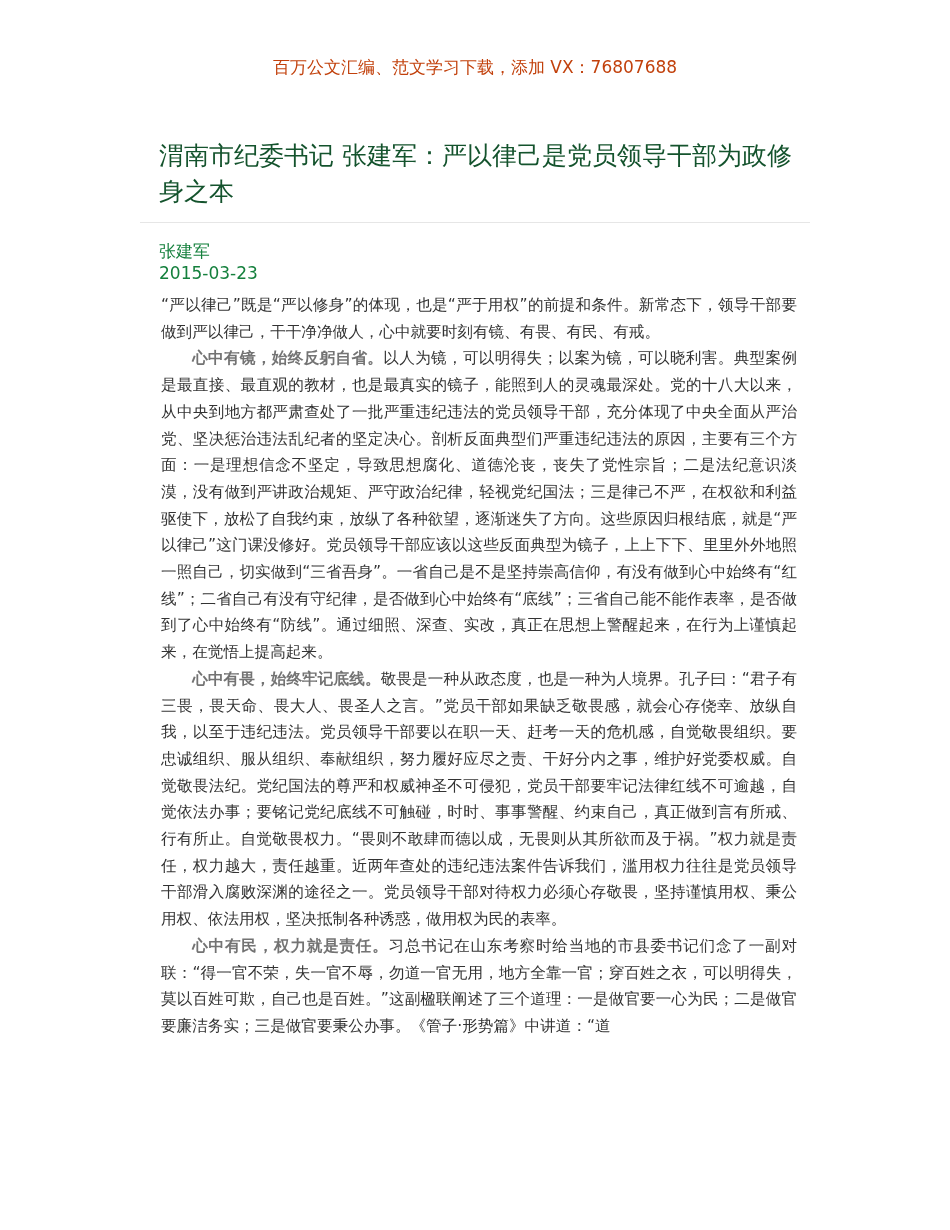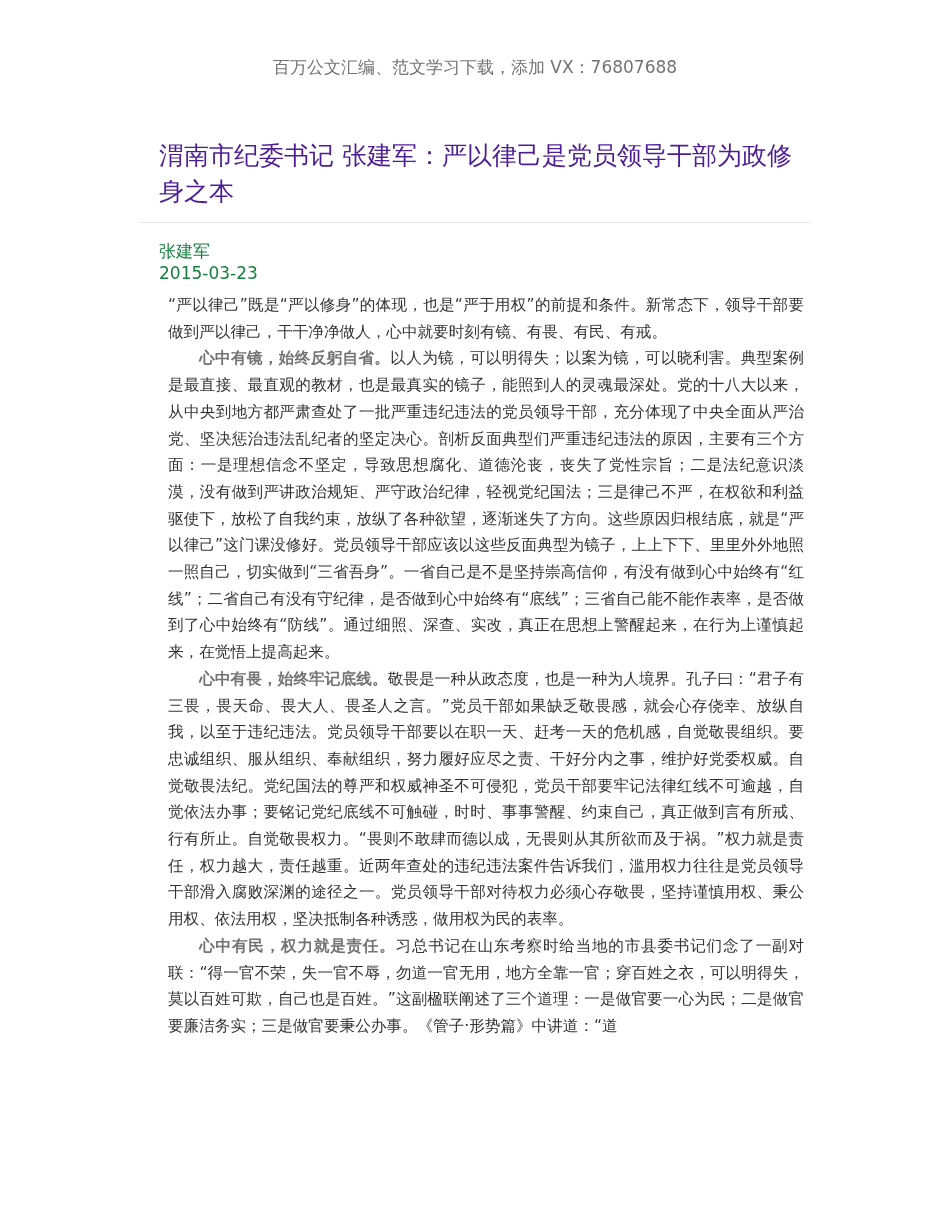--- a/index.html
+++ b/index.html
@@ -15,52 +15,52 @@
       font-family: "DejaVu Sans", "Liberation Sans", sans-serif;
       color: #333333;
     }
     .banner {
       position: absolute;
       top: 56px;
       left: 0;
       width: 950px;
       text-align: center;
       font-size: 17px;
-      color: #737373;
+      color: #c2410c;
       letter-spacing: 0;
     }
     .article {
       position: absolute;
       left: 140px;
       top: 138px;
       width: 670px;
     }
     .title {
       margin: 0 0 0 19px;
       font-size: 25px;
       line-height: 36px;
       font-weight: normal;
-      color: #4c1d95;
+      color: #14532d;
       width: 640px;
     }
     .divider {
       margin-top: 12px;
       height: 1px;
       background: #e6e6e6;
       width: 670px;
     }
     .meta {
       margin-left: 19px;
       margin-top: 17px;
       color: #15803d;
       font-size: 17px;
       line-height: 22px;
     }
     .body {
-      margin-left: 28px;
+      margin-left: 21px;
       margin-top: 8px;
       width: 636px;
       font-size: 15.6px;
       line-height: 26.7px;
       color: #333333;
       text-align: justify;
     }
     .body p {
       margin: 0;
     }

